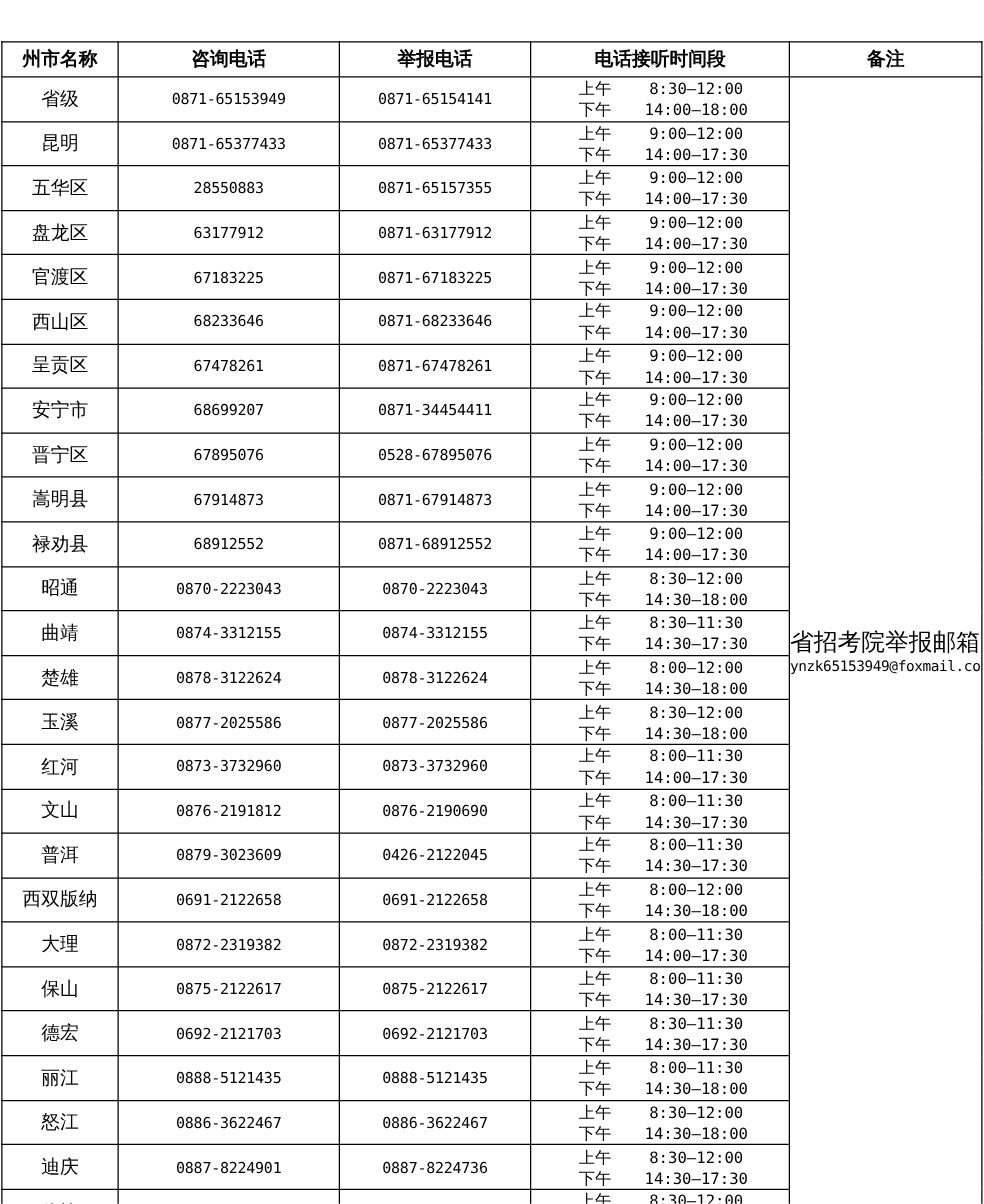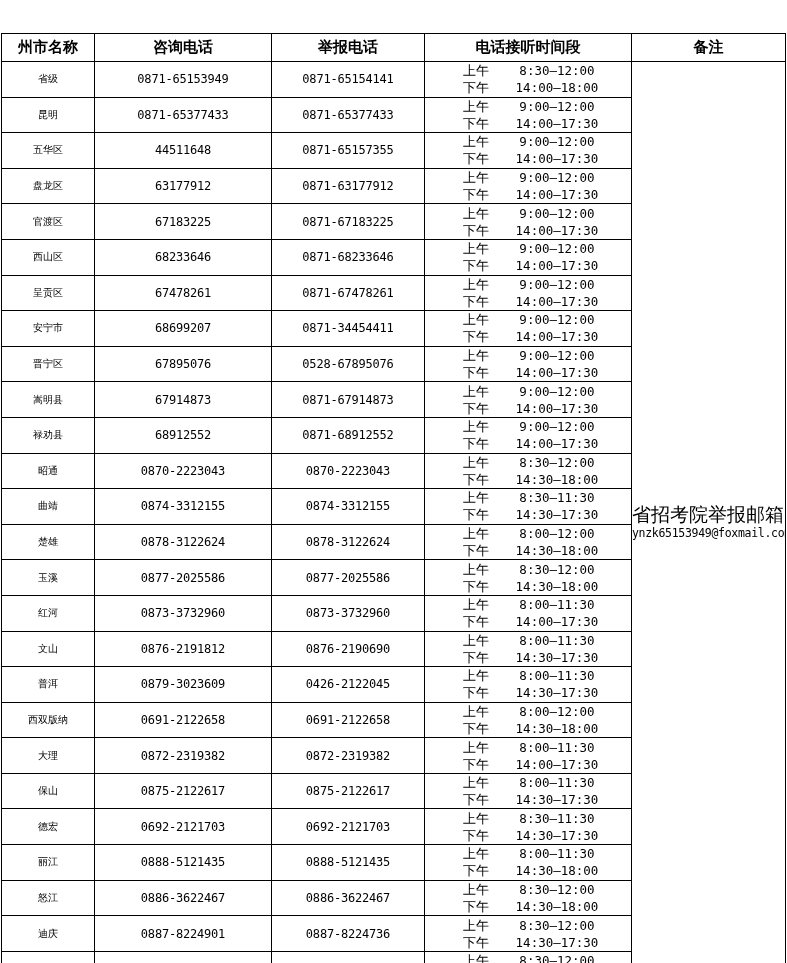--- a/index.html
+++ b/index.html
@@ -15,21 +15,21 @@
     border: 1.5px solid #000;
     padding: 0;
     text-align: center;
     vertical-align: middle;
     overflow: hidden;
     white-space: nowrap;
   }
   th { height: 27px; font-weight: bold; font-size: 15px;
        font-family: "DejaVu Sans", "Liberation Sans", sans-serif; }
   td { height: 34.6px; font-size: 12px; }
-  td.name-cell { font-size: 10px; font-family: "DejaVu Sans", "Liberation Sans", sans-serif; }
+  td.name-cell { font-size: 15px; font-family: "DejaVu Sans", "Liberation Sans", sans-serif; }
   td.phone-cell { font-size: 12px; letter-spacing: -0.2px; }
   td.hours-cell { line-height: 17px; font-size: 12.5px; }
   .hours-line { display: block; text-align: left; padding-left: 38px; }
   .period { font-family: Liberation Sans, sans-serif; font-size: 13px; display: inline-block; width: 46px; }
   .time-range { display: inline-block; width: 96px; text-align: center; }
   td.remark-cell { font-size: 12.5px; white-space: normal; line-height: 18px; padding: 0; }
   .remark-label { display: block; font-family: Liberation Serif, serif; font-size: 19px; }
   .remark-email { display: block; font-size: 11.5px; letter-spacing: -0.3px; }
 </style>
 </head>
@@ -80,21 +80,21 @@
         <span class="period">上午</span><span class="time-range">9:00—12:00</span>
       </span>
       <span class="hours-line">
         <span class="period">下午</span><span class="time-range">14:00—17:30</span>
       </span>
     </td>
   </tr>
 
   <tr>
     <td class="name-cell">五华区</td>
-    <td class="phone-cell">44511648</td>
+    <td class="phone-cell">28550883</td>
     <td class="phone-cell">0871-65157355</td>
     <td class="hours-cell">
       <span class="hours-line">
         <span class="period">上午</span><span class="time-range">9:00—12:00</span>
       </span>
       <span class="hours-line">
         <span class="period">下午</span><span class="time-range">14:00—17:30</span>
       </span>
     </td>
   </tr>

